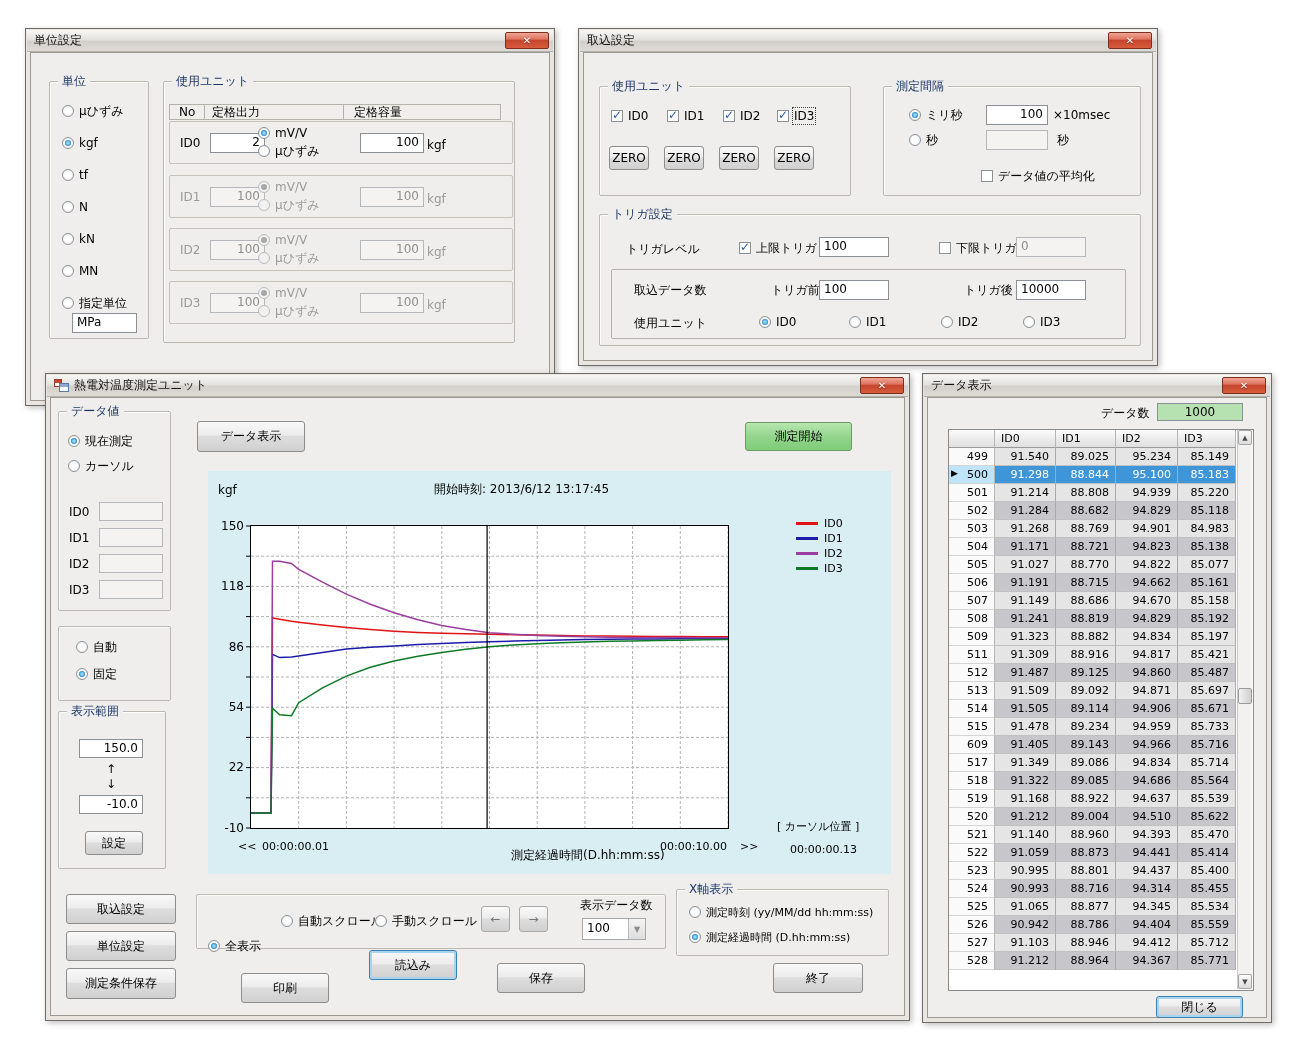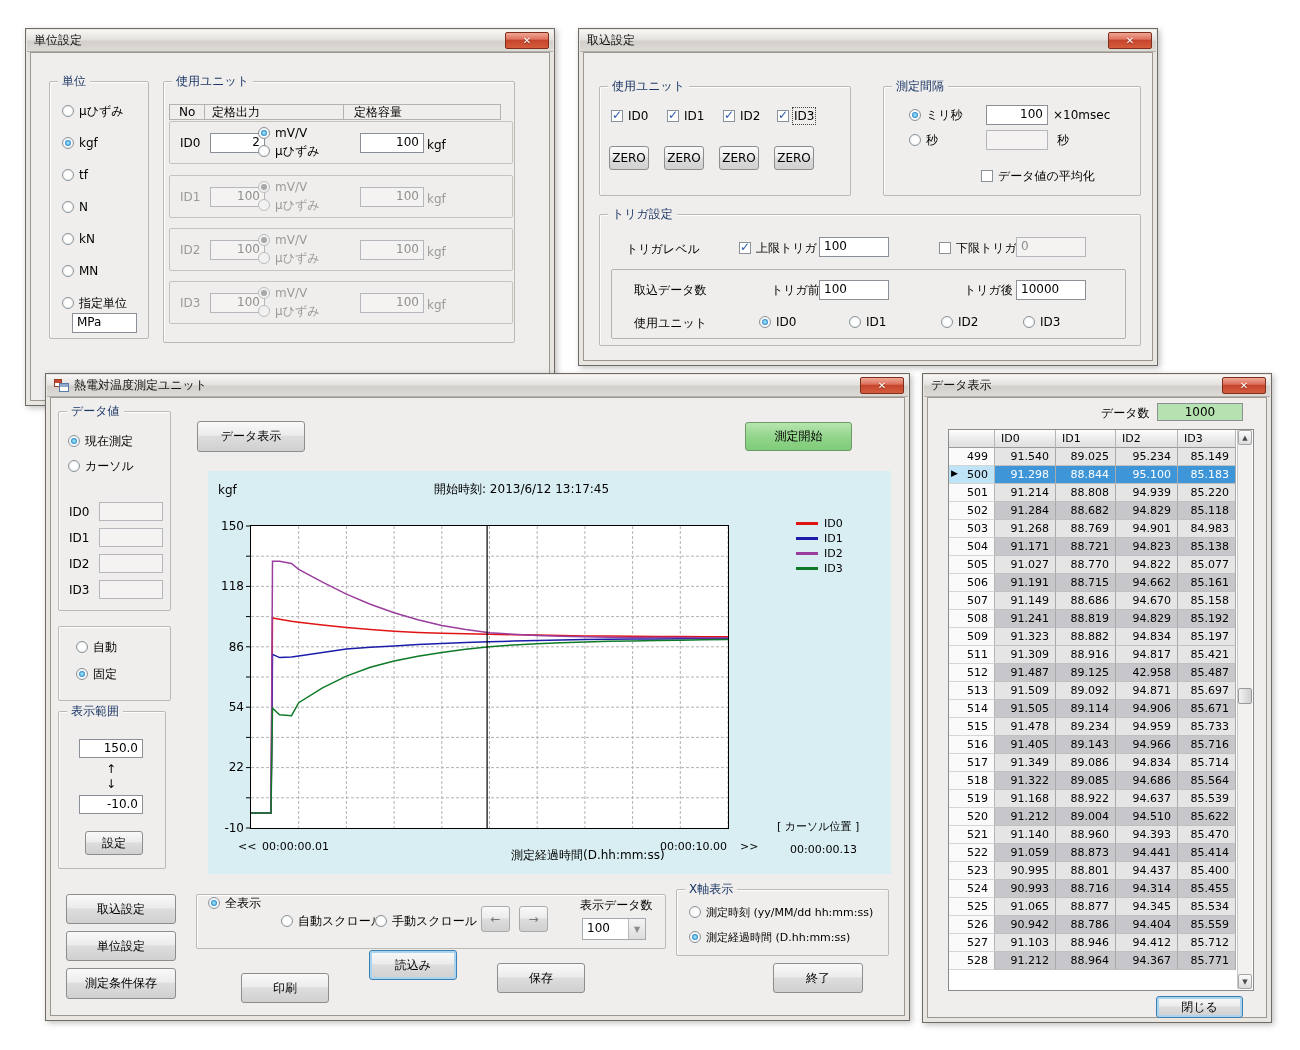--- a/index.html
+++ b/index.html
@@ -399,21 +399,21 @@
     <div class="lbl xs" style="left:30px;top:369px;">&lt;&lt;</div>
     <div class="lbl xs" style="left:54px;top:369px;">00:00:00.01</div>
     <div class="lbl" style="left:303px;top:377px;">測定経過時間(D.hh:mm:ss)</div>
     <div class="lbl xs" style="left:452px;top:369px;">00:00:10.00</div>
     <div class="lbl xs" style="left:532px;top:369px;">&gt;&gt;</div>
     <div class="lbl xs" style="left:569px;top:349px;">[ カーソル位置 ]</div>
     <div class="lbl xs" style="left:582px;top:372px;">00:00:00.13</div>
   </div>
 
   <div class="g" style="left:150px;top:520px;width:470px;height:55px;"></div>
-  <div class="opt" style="left:162px;top:522px;text-align:center;">
+  <div class="opt" style="left:162px;top:565px;text-align:center;">
       <span class="rb on"></span>
       <span>全表示</span>
     </div>
   <div class="opt" style="left:235px;top:540px;">
       <span class="rb"></span>
       <span>自動スクロール</span>
     </div>
   <div class="opt" style="left:329px;top:540px;text-align:right;">
       <span class="rb"></span>
       <span>手動スクロール</span>
@@ -544,21 +544,21 @@
           <div class="rh">511</div>
           <div class="cell tan" style="width: 61px;">91.309</div>
           <div class="cell tan" style="width: 60px;">88.916</div>
           <div class="cell tan" style="width: 62px;">94.817</div>
           <div class="cell tan" style="width: 58px;">85.421</div>
         </div>
         <div class="trow">
           <div class="rh">512</div>
           <div class="cell gry" style="width: 61px;">91.487</div>
           <div class="cell gry" style="width: 60px;">89.125</div>
-          <div class="cell gry" style="width: 62px;">42.958</div>
+          <div class="cell gry" style="width: 62px;">94.860</div>
           <div class="cell gry" style="width: 58px;">85.487</div>
         </div>
         <div class="trow">
           <div class="rh">513</div>
           <div class="cell tan" style="width: 61px;">91.509</div>
           <div class="cell tan" style="width: 60px;">89.092</div>
           <div class="cell tan" style="width: 62px;">94.871</div>
           <div class="cell tan" style="width: 58px;">85.697</div>
         </div>
         <div class="trow">
@@ -569,21 +569,21 @@
           <div class="cell gry" style="width: 58px;">85.671</div>
         </div>
         <div class="trow">
           <div class="rh">515</div>
           <div class="cell tan" style="width: 61px;">91.478</div>
           <div class="cell tan" style="width: 60px;">89.234</div>
           <div class="cell tan" style="width: 62px;">94.959</div>
           <div class="cell tan" style="width: 58px;">85.733</div>
         </div>
         <div class="trow">
-          <div class="rh">516</div>
+          <div class="rh">609</div>
           <div class="cell gry" style="width: 61px;">91.405</div>
           <div class="cell gry" style="width: 60px;">89.143</div>
           <div class="cell gry" style="width: 62px;">94.966</div>
           <div class="cell gry" style="width: 58px;">85.716</div>
         </div>
         <div class="trow">
           <div class="rh">517</div>
           <div class="cell tan" style="width: 61px;">91.349</div>
           <div class="cell tan" style="width: 60px;">89.086</div>
           <div class="cell tan" style="width: 62px;">94.834</div>

